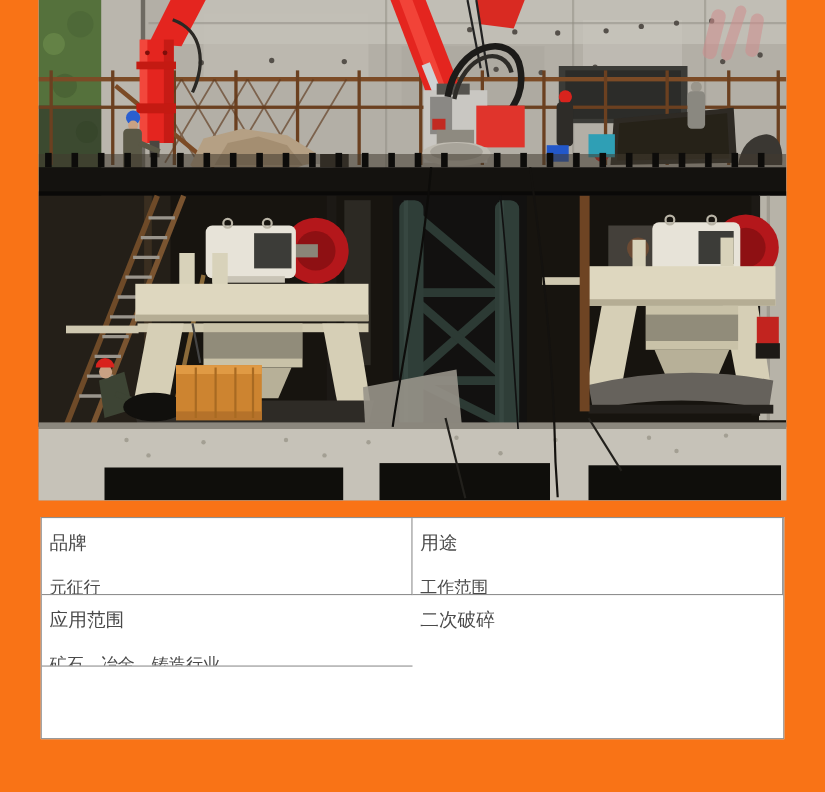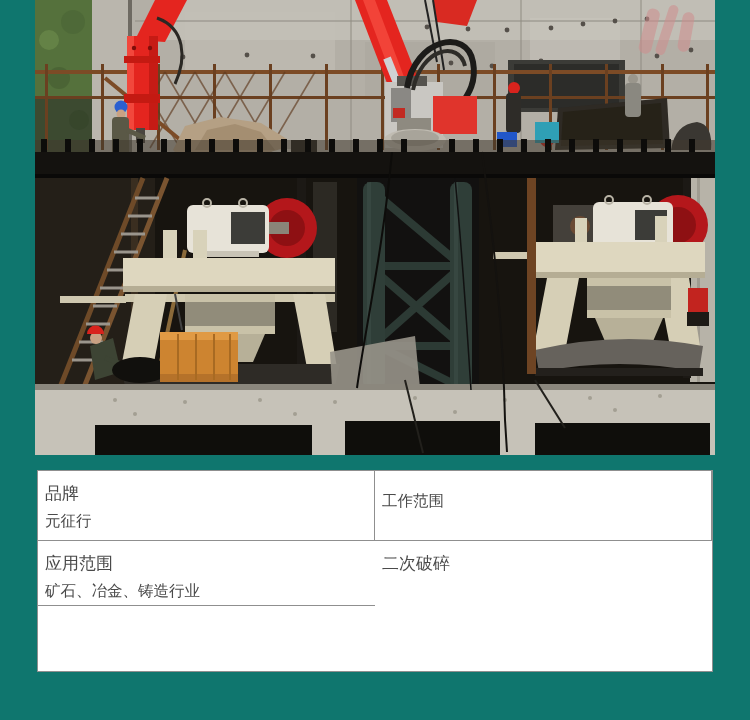--- a/index.html
+++ b/index.html
@@ -1,29 +1,29 @@
 <!DOCTYPE html>
 <html><head>
 <meta charset="utf-8">
 <style>
   html,body{margin:0;padding:0;background:#ffffff;}
   body{width:750px;height:720px;font-family:"Liberation Sans","DejaVu Sans",sans-serif;}
-  .canvas{position:relative;width:750px;height:720px;background:#0f766e;overflow:hidden;}
+  .canvas{position:relative;width:750px;height:720px;background:#f97316;overflow:hidden;}
   .photo{position:absolute;left:35px;top:0;width:680px;height:455px;overflow:hidden;background:#b3afa6;}
   .photo svg{display:block;}
   .spec-table{
     position:absolute;left:37px;top:470px;width:676px;
     display:grid;grid-template-columns:1fr 1fr;grid-template-rows:70px 65px 65px;
     border:1px solid #8f8f8f;box-sizing:border-box;background:#ffffff;
   }
   .cell{box-sizing:border-box;padding:13px 10px 0 7px;color:#4a4a4a;overflow:hidden;}
   .cell.col-left{border-right:1px solid #8f8f8f;}
   .cell.row-1,.cell.row-2{border-bottom:1px solid #8f8f8f;}
   .cell .label{font-size:17px;line-height:1.2;display:block;}
-  .cell .value{font-size:15.5px;line-height:1.2;display:block;margin-top:8px;font-family:Liberation Serif, serif;}
+  .cell .value{font-size:15.5px;line-height:1.2;display:block;margin-top:22px;font-family:Liberation Serif, serif;}
 </style>
 </head>
 <body>
 
 <div class="canvas">
 
   <div class="photo" title="矿山安装现场：红色液压破碎锤与两台悬挂式破碎机安装在混凝土平台钢结构上">
     <svg width="680" height="455" viewBox="0 0 680 455" xmlns="http://www.w3.org/2000/svg">
 
       <g>
@@ -368,20 +368,21 @@
   </div>
 
   <div class="spec-table">
 
     <div class="cell col-left row-1">
       <span class="label">品牌</span>
       <span class="value">元征行</span>
     </div>
 
     <div class="cell col-left row-2">
+      <span class="label">用途</span>
       <span class="value">工作范围</span>
     </div>
     <div class="cell col-right row-2">
       <span class="label">应用范围</span>
       <span class="value">矿石、冶金、铸造行业</span>
     </div>
 
     <div class="cell col-right row-3">
       <span class="label">二次破碎</span>
     </div>

